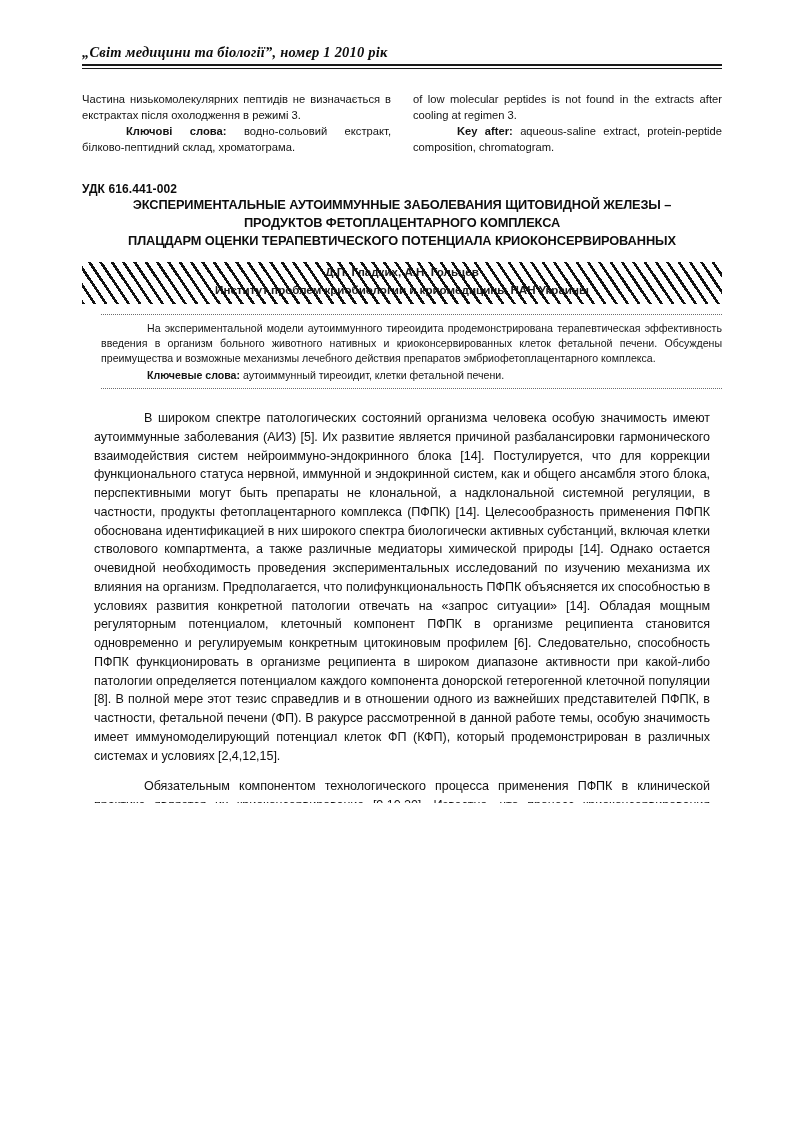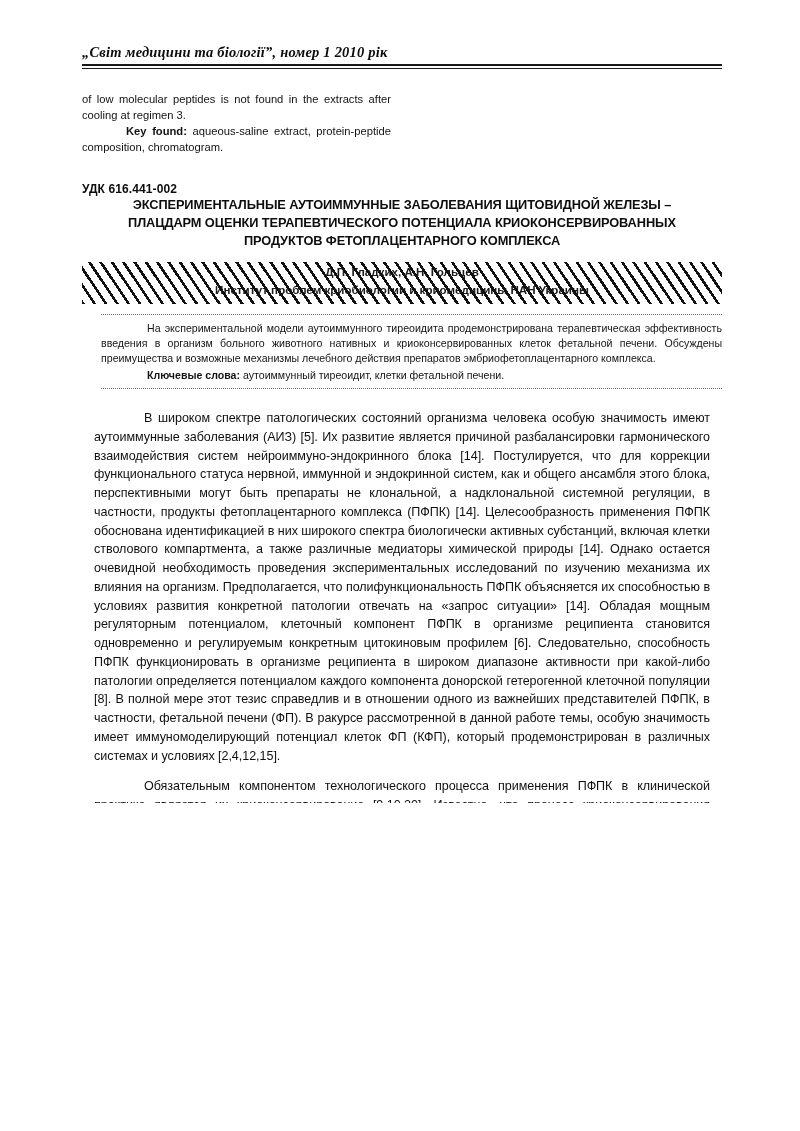--- a/index.html
+++ b/index.html
@@ -175,33 +175,39 @@
 <div class="page">
   <div class="sheet"></div>
 
   <div class="content">
 
     <div class="runhead">„Світ медицини та біології”, номер 1 2010 рік</div>
     <div class="runhead-rule"></div>
 
     <div class="twocol">
       <div class="col">
+        <div>Частина низькомолекулярних пептидів не визначається в екстрактах після охолодження в режимі 3.</div>
+        <div>
+          <span class="indent-kw"></span><span class="kw-lead">Ключові слова:</span><span> водно-сольовий екстракт, білково-пептидний склад, хроматограма.</span>
+        </div>
+      </div>
+      <div class="col">
         <div>of low molecular peptides is not found in the extracts after cooling at regimen 3.</div>
         <div>
-          <span class="indent-kw"></span><span class="kw-lead">Key found:</span><span> aqueous-saline extract, protein-peptide composition, chromatogram.</span>
+          <span class="indent-kw"></span><span class="kw-lead">Key after:</span><span> aqueous-saline extract, protein-peptide composition, chromatogram.</span>
         </div>
       </div>
     </div>
 
     <div class="udk">УДК 616.441-002</div>
 
     <div class="art-title">
       <span class="tl">ЭКСПЕРИМЕНТАЛЬНЫЕ АУТОИММУННЫЕ ЗАБОЛЕВАНИЯ ЩИТОВИДНОЙ ЖЕЛЕЗЫ –</span>
+      <span class="tl">ПРОДУКТОВ ФЕТОПЛАЦЕНТАРНОГО КОМПЛЕКСА</span>
       <span class="tl">ПЛАЦДАРМ ОЦЕНКИ ТЕРАПЕВТИЧЕСКОГО  ПОТЕНЦИАЛА КРИОКОНСЕРВИРОВАННЫХ</span>
-      <span class="tl">ПРОДУКТОВ ФЕТОПЛАЦЕНТАРНОГО КОМПЛЕКСА</span>
     </div>
 
     <div class="redacted">
       <div class="authors">
         <div>Д.П. Гладких, А.Н. Гольцев</div>
         <div>Институт проблем криобиологии и криомедицины НАН Украины</div>
       </div>
       <div class="hatch"></div>
     </div>
 

